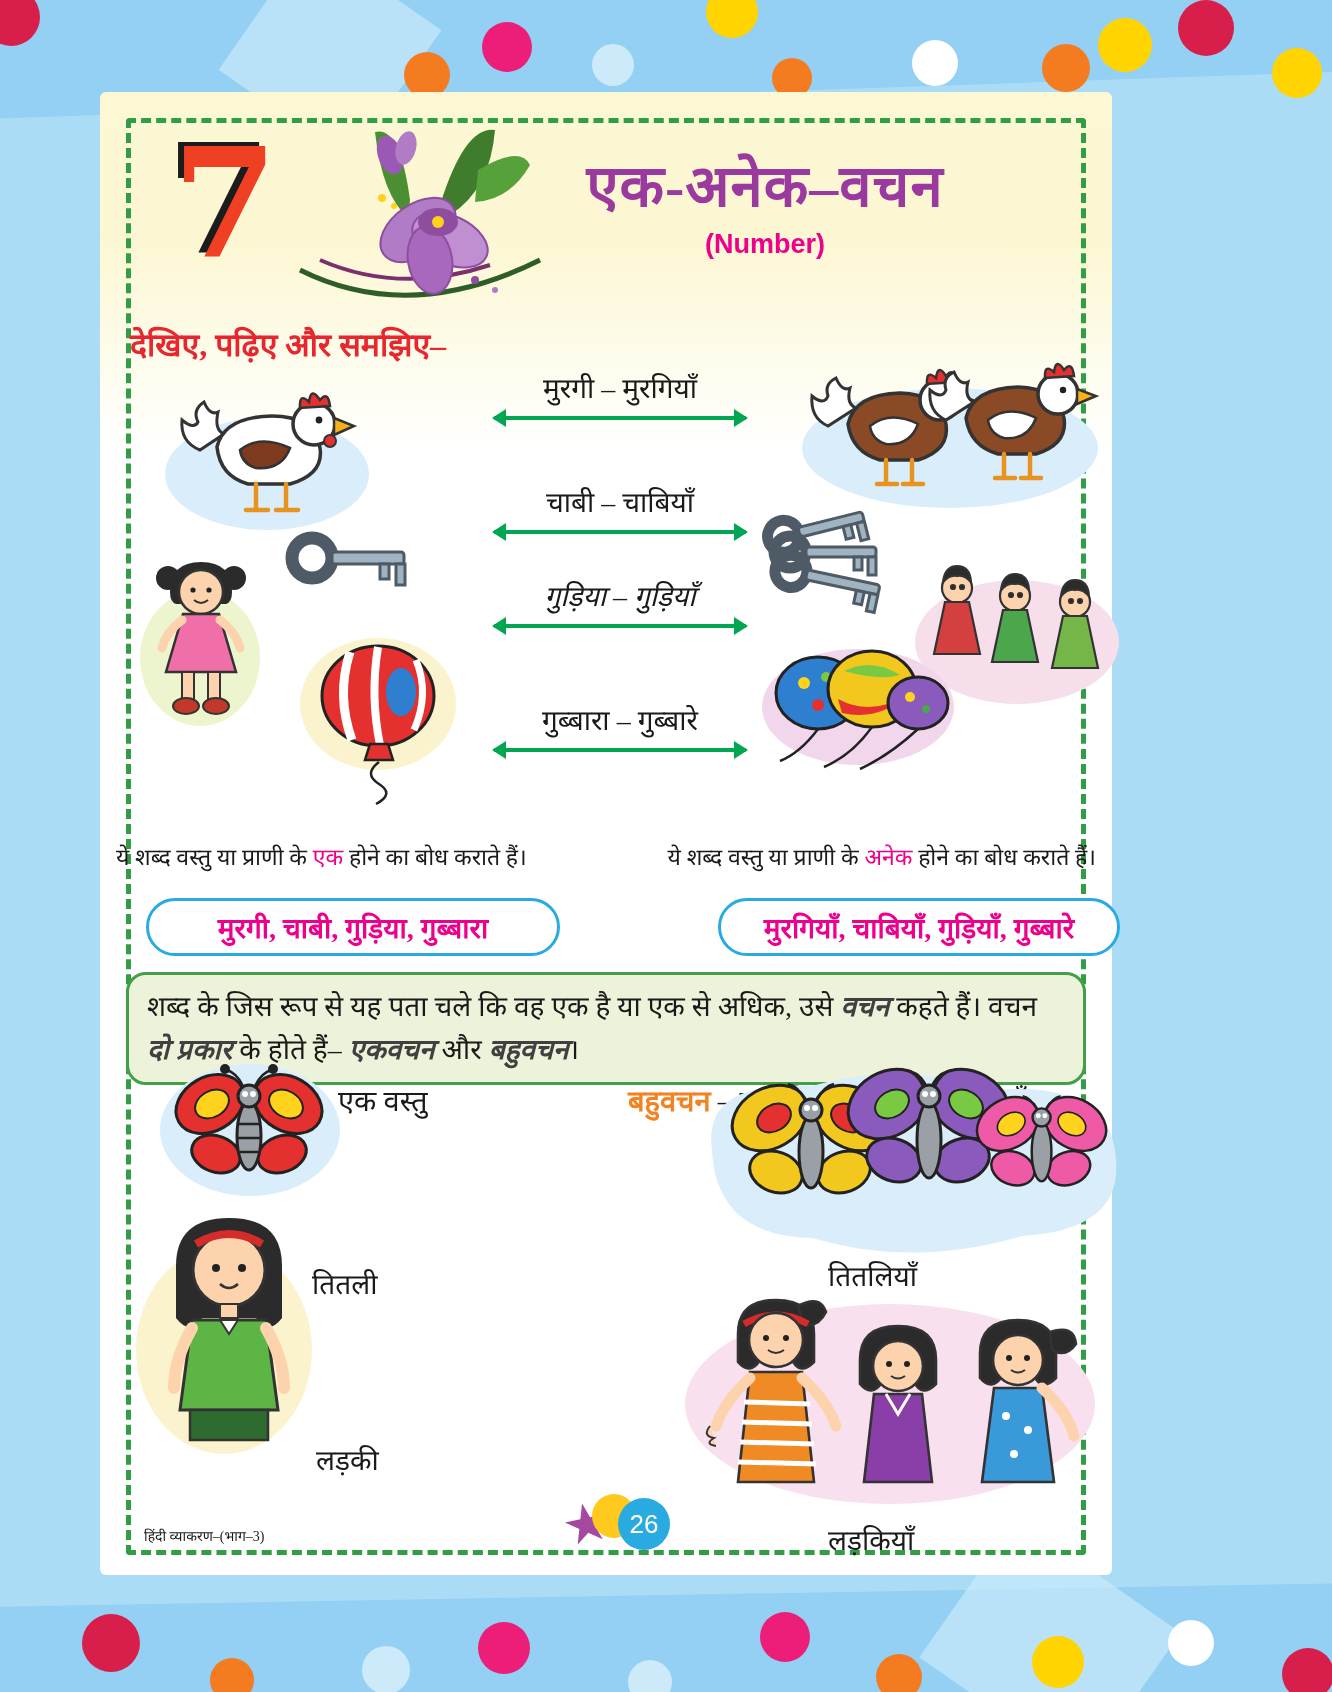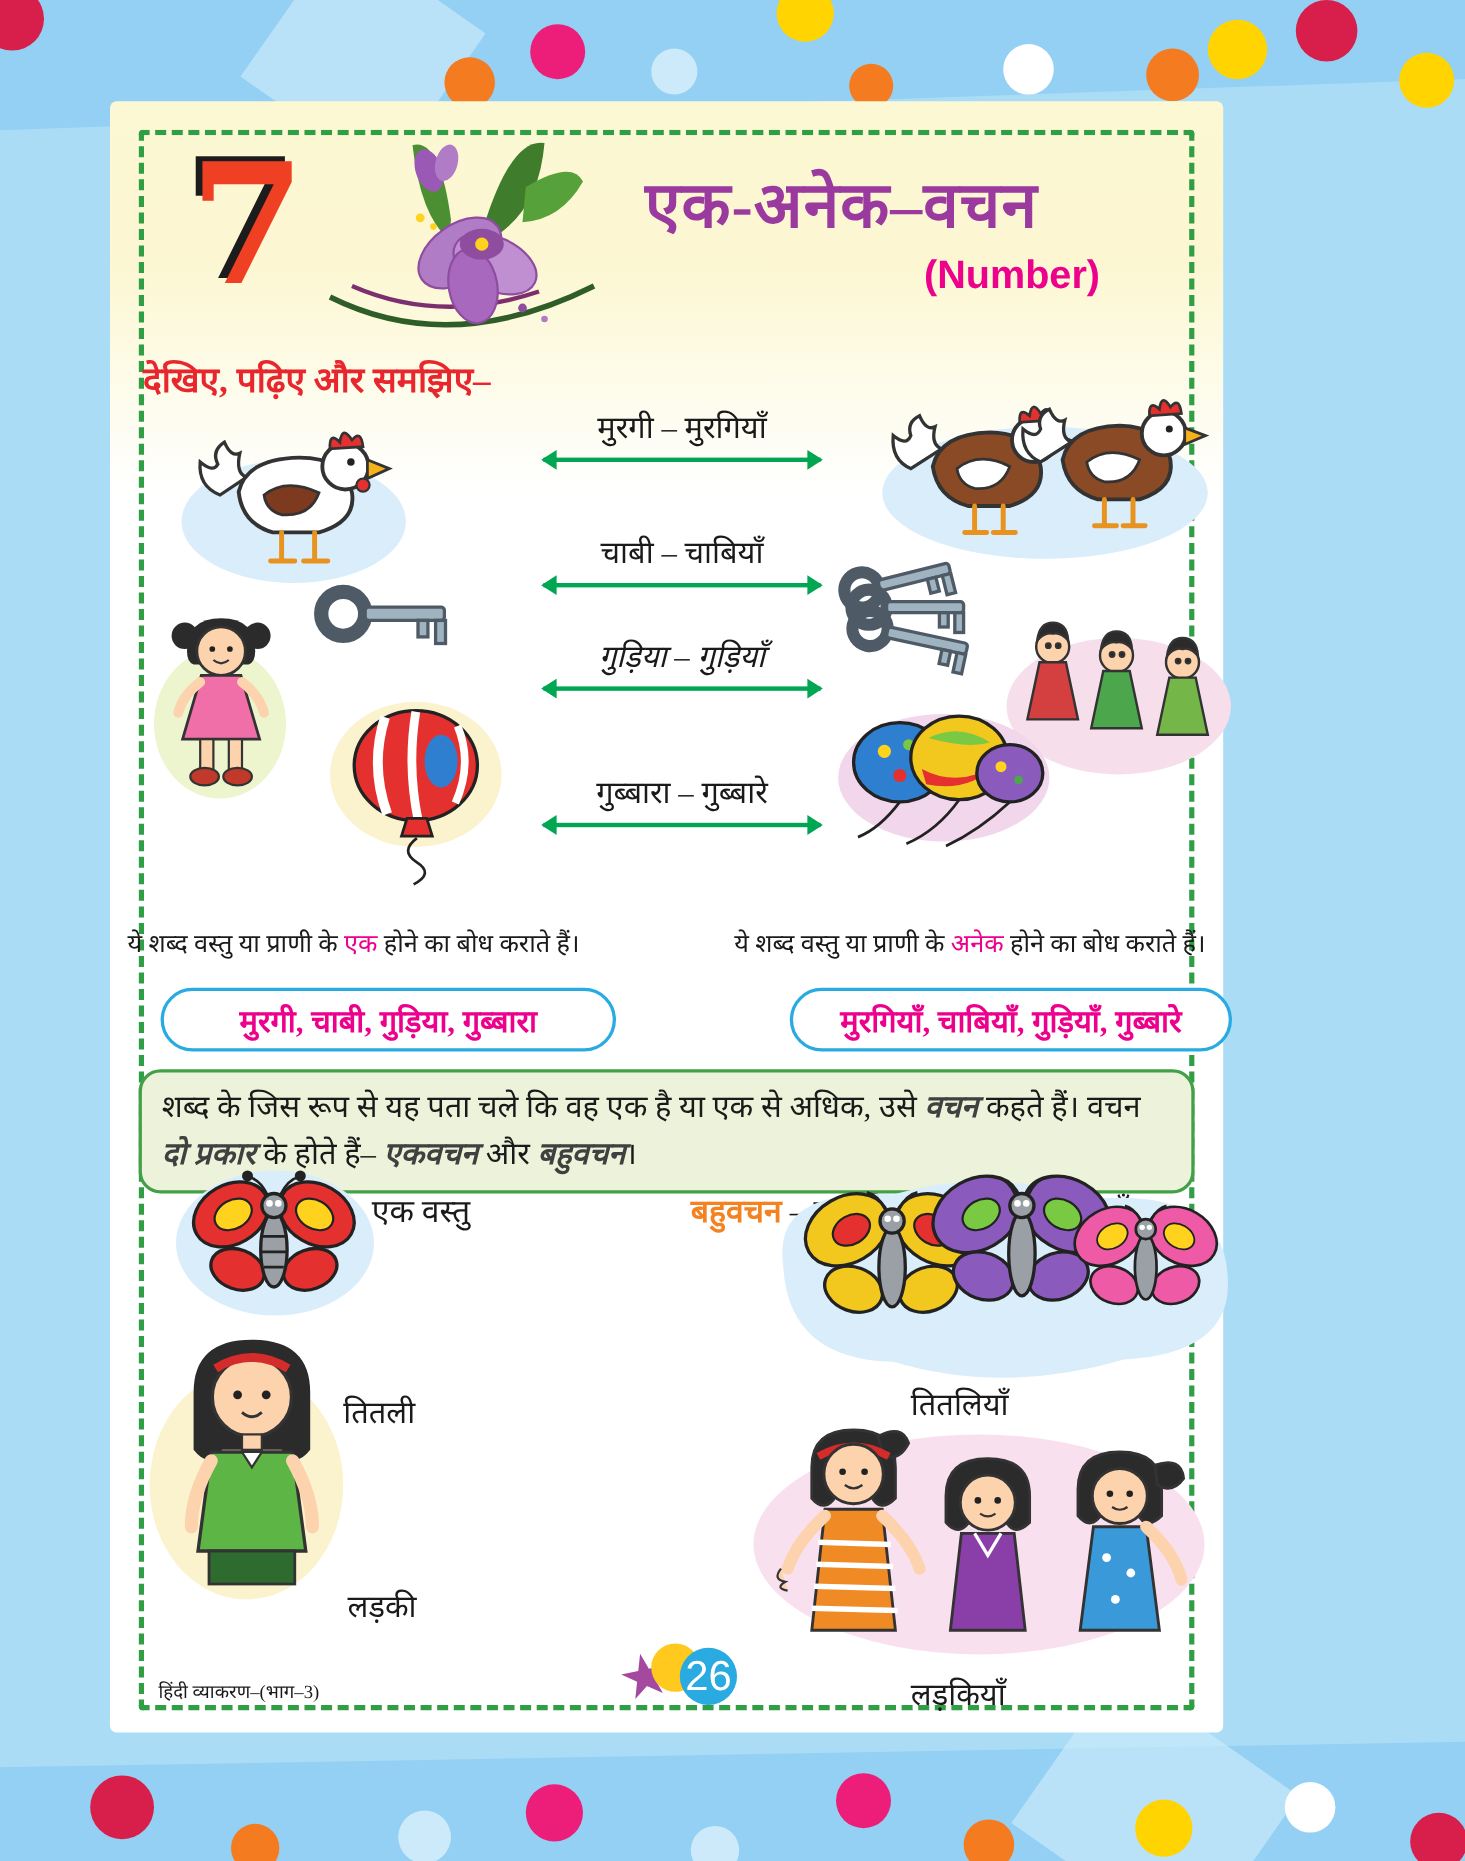--- a/index.html
+++ b/index.html
@@ -12,21 +12,21 @@
   .dot{position:absolute;border-radius:50%;}
   .card{position:absolute;left:100px;top:92px;width:1012px;height:1483px;
         background:linear-gradient(180deg,#fdf8d4 0%,#fcf7d2 10%,#ffffff 24%,#ffffff 100%);
         border-radius:6px;}
   .dashed{position:absolute;left:26px;top:26px;right:26px;bottom:20px;
           border:5px dashed #2f9e44;border-radius:4px;pointer-events:none;}
   .abs{position:absolute;}
   .ch7{font-family:"DejaVu Serif",serif;font-size:152px;line-height:1;font-weight:bold;
        color:#f04023;text-shadow:-6px -4px 0 #1c1c1c;}
   .title{font-size:58px;font-weight:700;color:#9b3a9e;text-align:center;letter-spacing:1px;}
-  .subtitle{font-size:36px;font-weight:700;color:#ec008c;text-align:right;margin-top:6px;
+  .subtitle{font-size:27px;font-weight:700;color:#ec008c;text-align:center;margin-top:6px;
             font-family:"Liberation Sans",sans-serif;}
   .red-head{font-size:32px;font-weight:700;color:#e8262d;}
   .pair{position:absolute;left:392px;width:256px;text-align:center;}
   .pair-text{font-size:28px;color:#1a1a1a;white-space:nowrap;}
   .dbl-arrow{position:relative;height:4px;background:#00a651;margin:10px 2px 0 2px;}
   .dbl-arrow::before{content:'';position:absolute;left:-2px;top:-7px;width:0;height:0;
      border-right:14px solid #00a651;border-top:9px solid transparent;border-bottom:9px solid transparent;}
   .dbl-arrow::after{content:'';position:absolute;right:-2px;top:-7px;width:0;height:0;
      border-left:14px solid #00a651;border-top:9px solid transparent;border-bottom:9px solid transparent;}
   .note-row{position:absolute;left:16px;top:748px;width:980px;display:flex;justify-content:space-between;}
@@ -34,27 +34,27 @@
   .hl{color:#ec008c;margin-top:10px;}
   .pill{position:absolute;height:52px;border:3.5px solid #29abe2;border-radius:30px;background:#fff;
         display:flex;align-items:center;justify-content:center;font-size:28px;font-weight:700;color:#ec008c;
         white-space:nowrap;padding:0 18px;}
   .defbox{position:absolute;left:26px;top:880px;width:918px;background:#edf3da;border:3.5px solid #43a047;
           border-radius:20px;padding:10px 18px;font-size:28px;line-height:1.55;color:#1a1a1a;}
   .defbox i{color:#404040;font-weight:bold;}
   .term-line{position:absolute;font-size:29px;color:#1a1a1a;white-space:nowrap;}
   .term{color:#f58220;font-weight:700;}
   .lbl{position:absolute;font-size:28px;color:#1a1a1a;white-space:nowrap;}
-  .footer-title{position:absolute;left:44px;top:1434px;font-size:17px;color:#1a1a1a;}
+  .footer-title{position:absolute;left:44px;top:1434px;font-size:14px;color:#1a1a1a;}
   .badge{position:absolute;left:462px;top:1402px;width:110px;height:60px;}
   .badge .star{position:absolute;left:0;top:-2px;font-size:54px;color:#a5489f;
                font-family:"DejaVu Sans",sans-serif;transform:rotate(-12deg);}
   .badge .ycirc{position:absolute;left:30px;top:0;width:44px;height:44px;border-radius:50%;background:#ffc91e;}
   .badge .bcirc{position:absolute;left:56px;top:4px;width:52px;height:52px;border-radius:50%;background:#29abe2;
-                display:flex;align-items:center;justify-content:center;color:#fff;font-size:38px;
+                display:flex;align-items:center;justify-content:center;color:#fff;font-size:26px;
                 font-family:"Liberation Sans",sans-serif;}
   svg.ill{position:absolute;overflow:visible;}
 </style>
 </head>
 <body>
 
 <div class="stage">
 
   <div class="band top"></div>
   <div class="band bottom"></div>

